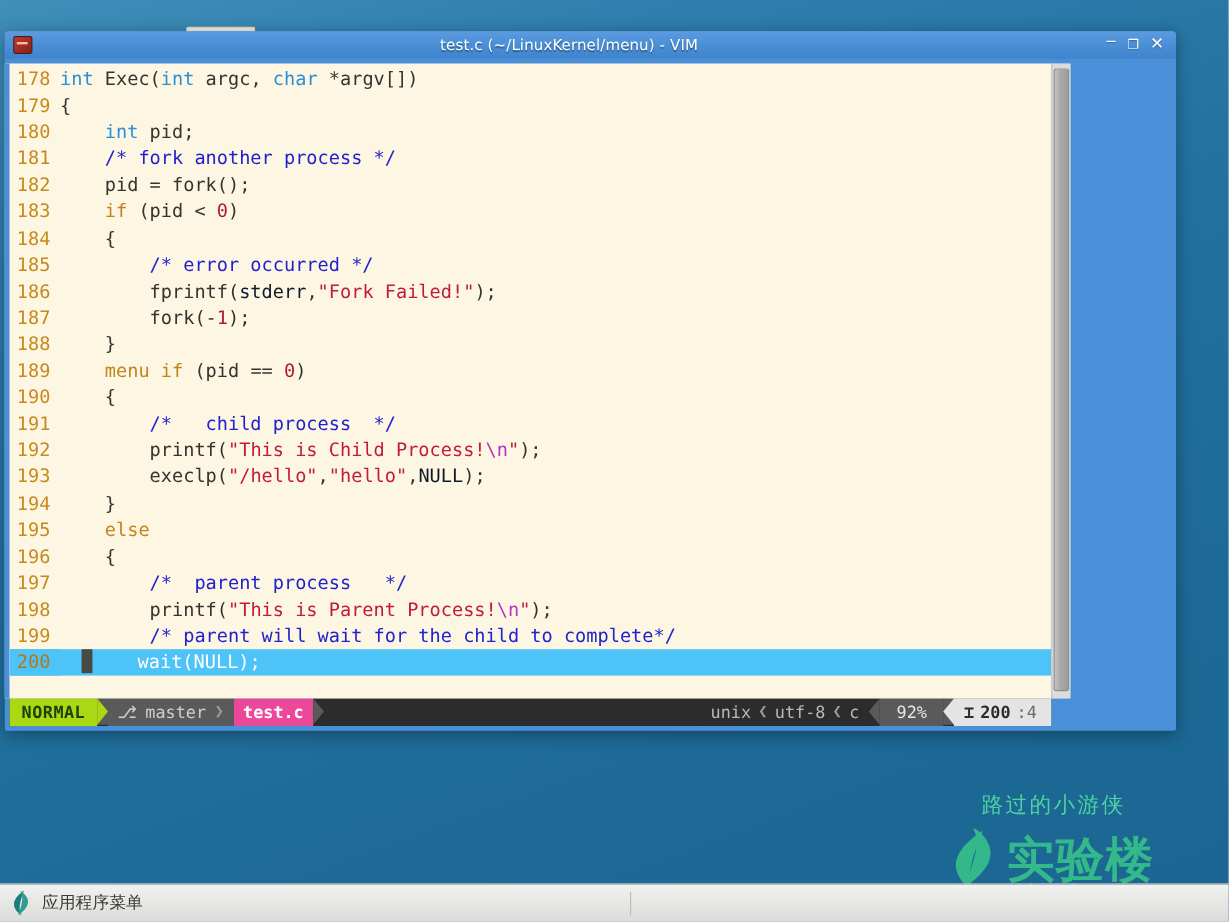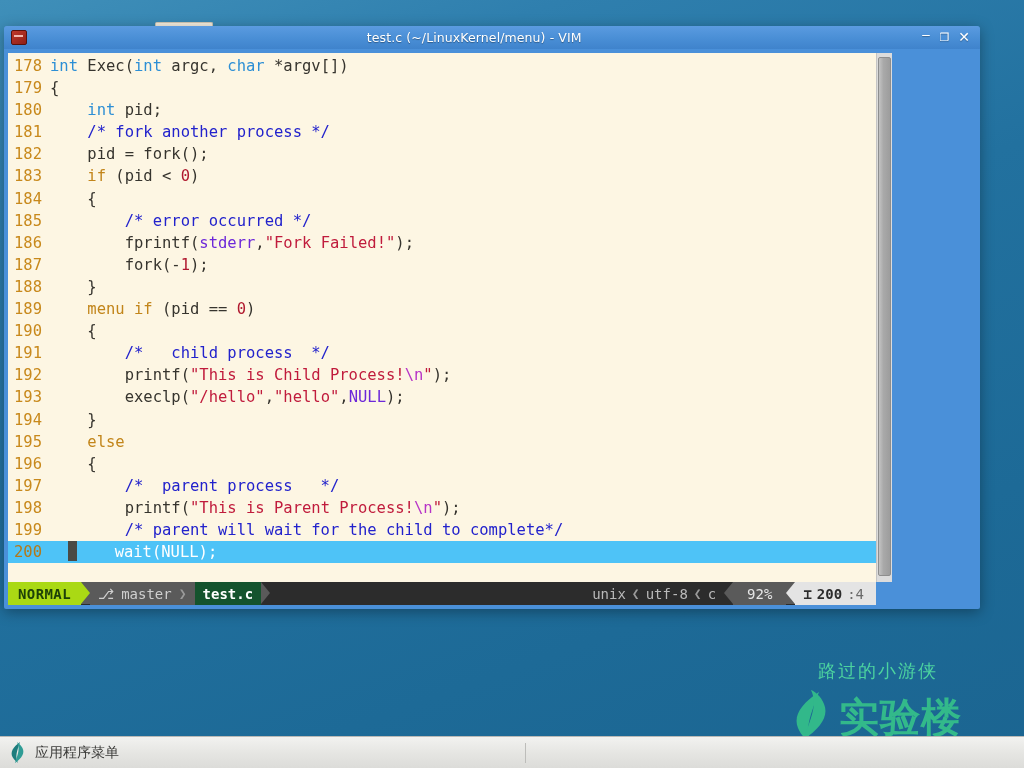--- a/index.html
+++ b/index.html
@@ -156,21 +156,21 @@
     position: relative;
   }
 
   
   .tk-type    { color: #2d8fd5; }
   .tk-kw      { color: #c2851a; }
   .tk-comment { color: #2222cc; }
   .tk-str     { color: #c01b3c; }
   .tk-esc     { color: #b734c7; }
   .tk-num     { color: #b0192f; }
-  .tk-const   { color: #6d28d9; margin-top: 20px; }
+  .tk-const   { color: #0f172a; margin-top: 20px; }
   .tk-plain   { color: #36342e; }
 
   .cursorline .ltext { color: #1c3c48; }
   .cursorline .tk-kw,
   .cursorline .tk-plain { color: #ffffff; }
 
   .cursor-block {
     display: inline-block;
     width: 9.3px;
     height: 20px;
@@ -223,21 +223,21 @@
     letter-spacing: 0.4px;
   }
   .sl-arrow-r {
     width: 0; height: 0;
     border-top: 11.5px solid transparent;
     border-bottom: 11.5px solid transparent;
     flex: 0 0 auto;
   }
   #arrow1 { border-left: 9px solid #aad914; background: #5a5a5a; }
   #sl-branch { background: #5a5a5a; color: #cfcfcf; gap: 7px; }
-  #sl-file { background: #14532d; color: #ffffff; font-weight: bold; }
+  #sl-file { background: #ec4899; color: #ffffff; font-weight: bold; }
   #arrow3 { border-left: 9px solid #5a5a5a; background: #2c2c2c; }
   #sl-fill { flex: 1; background: #2c2c2c; }
   #sl-info { background: #2c2c2c; color: #b9b9b9; gap: 6px; }
   .sl-arrow-l {
     width: 0; height: 0;
     border-top: 11.5px solid transparent;
     border-bottom: 11.5px solid transparent;
     flex: 0 0 auto;
   }
   #arrow4 { border-right: 9px solid #5a5a5a; background: #2c2c2c; }

